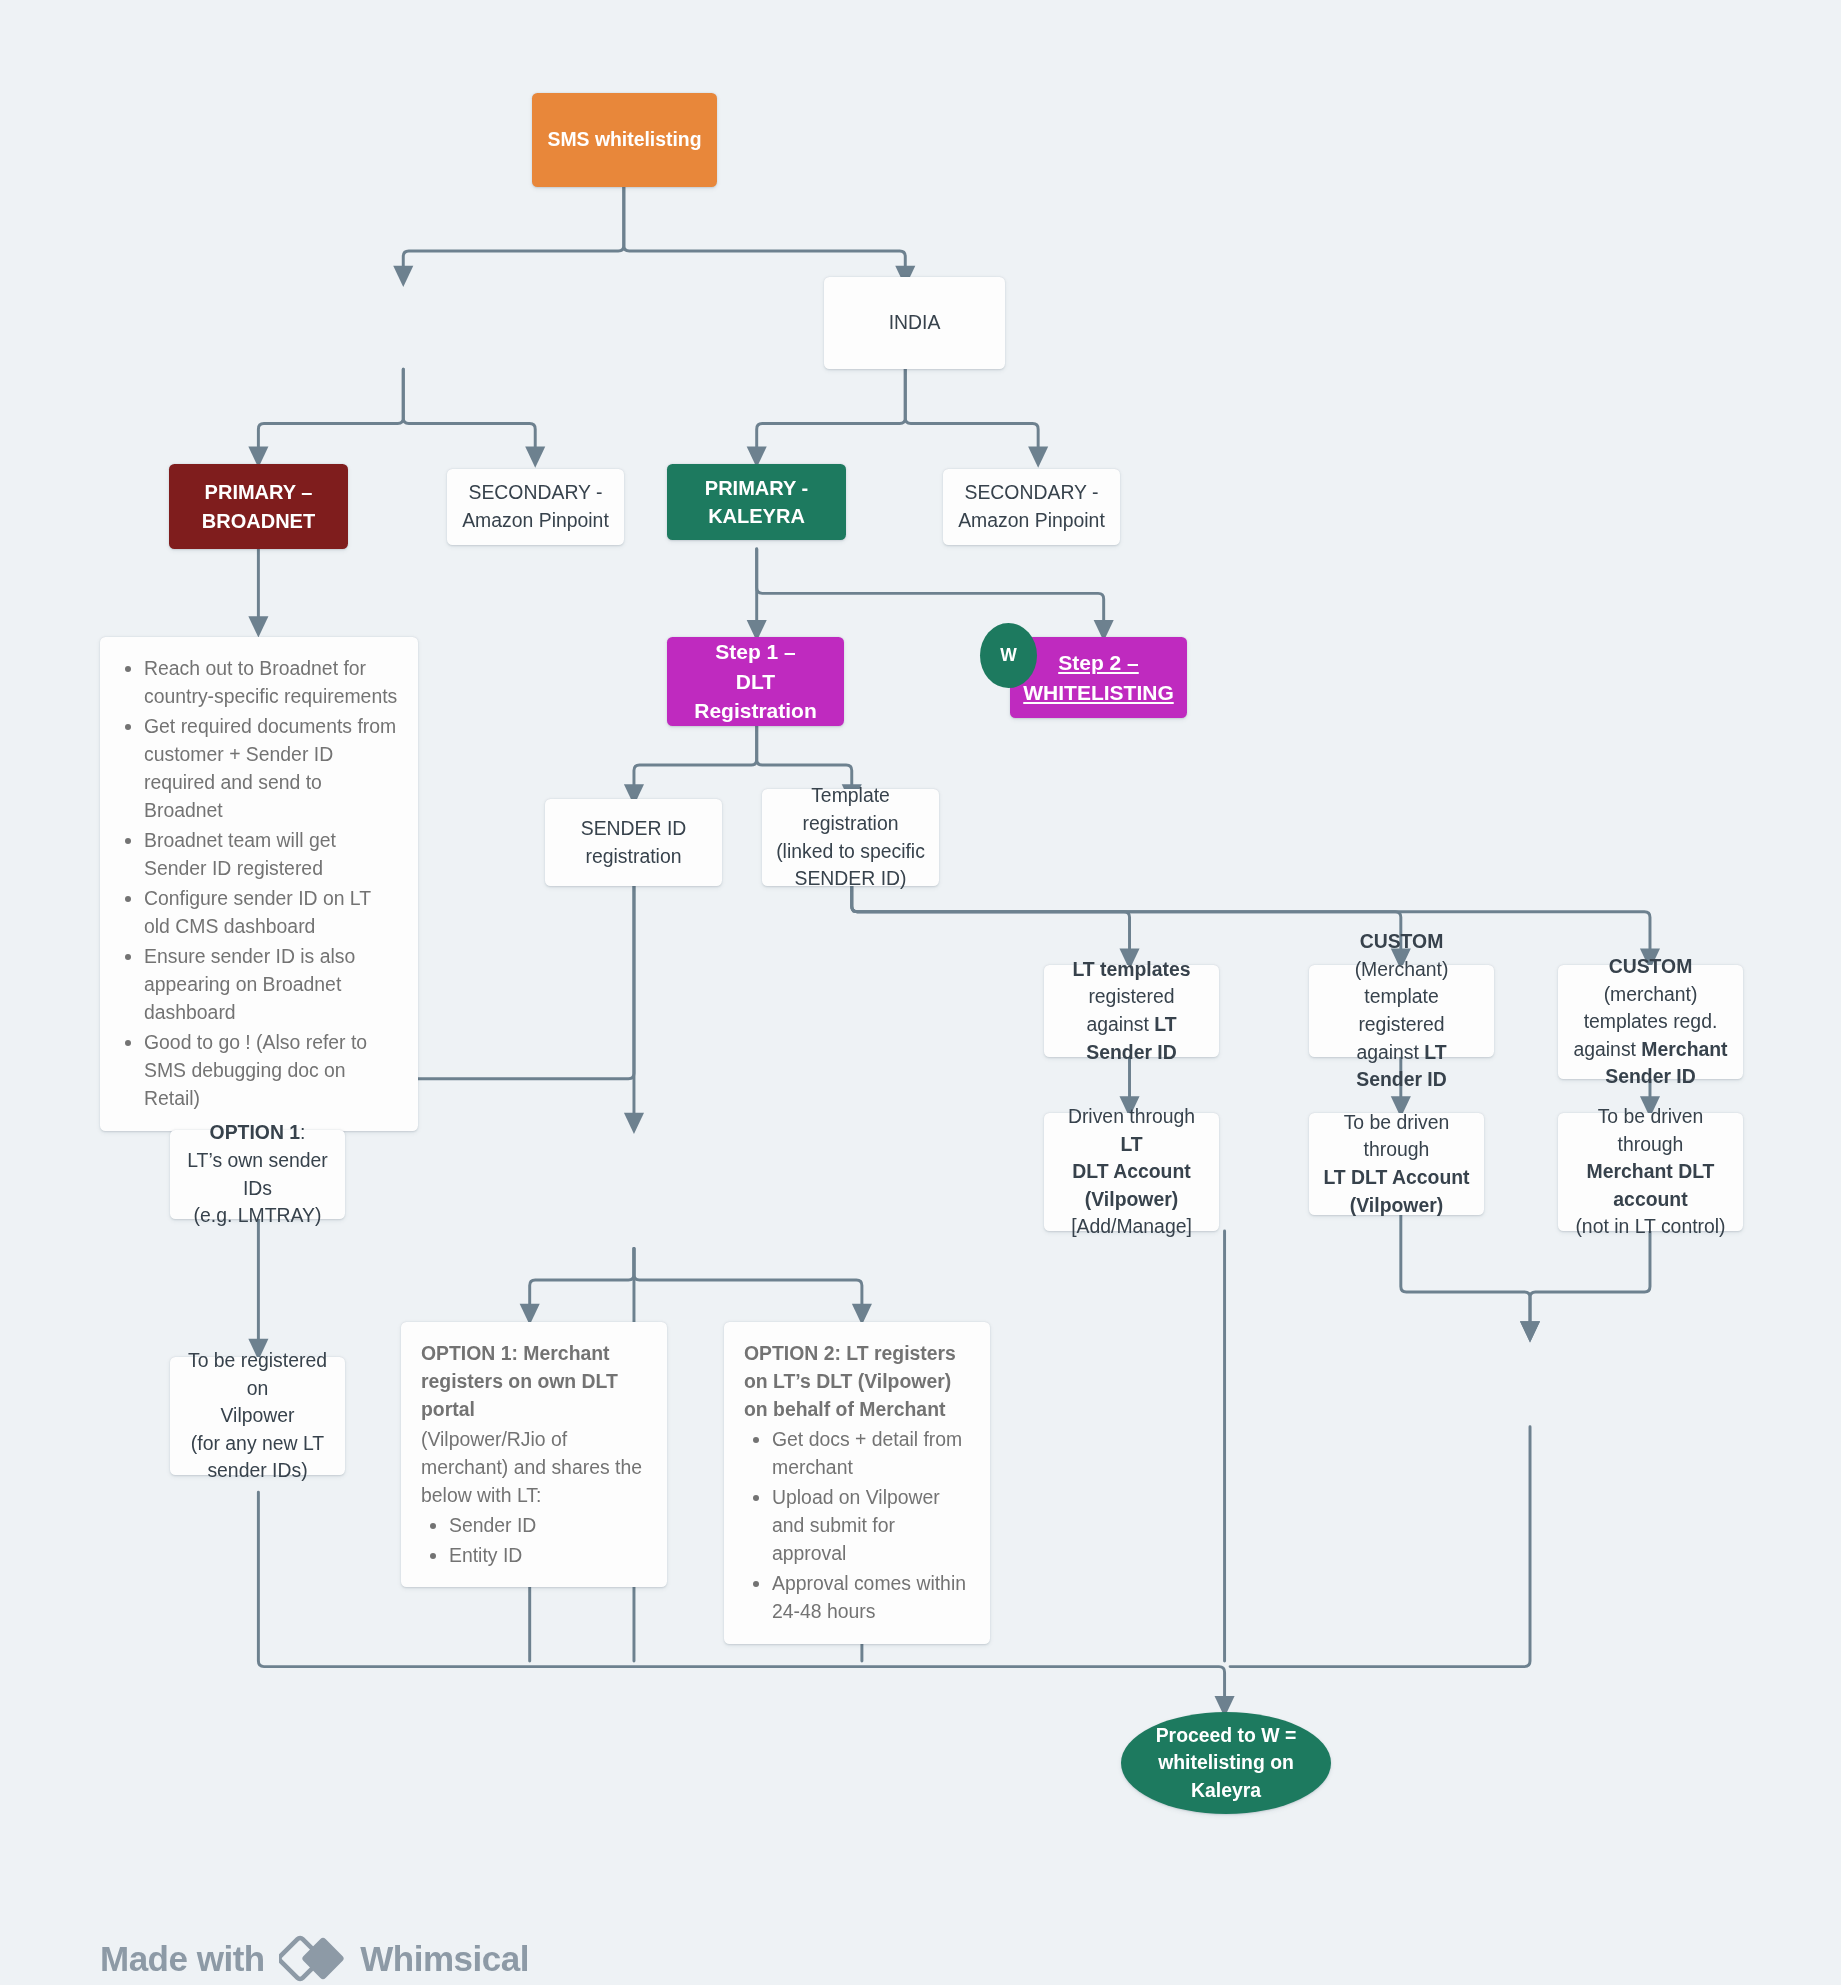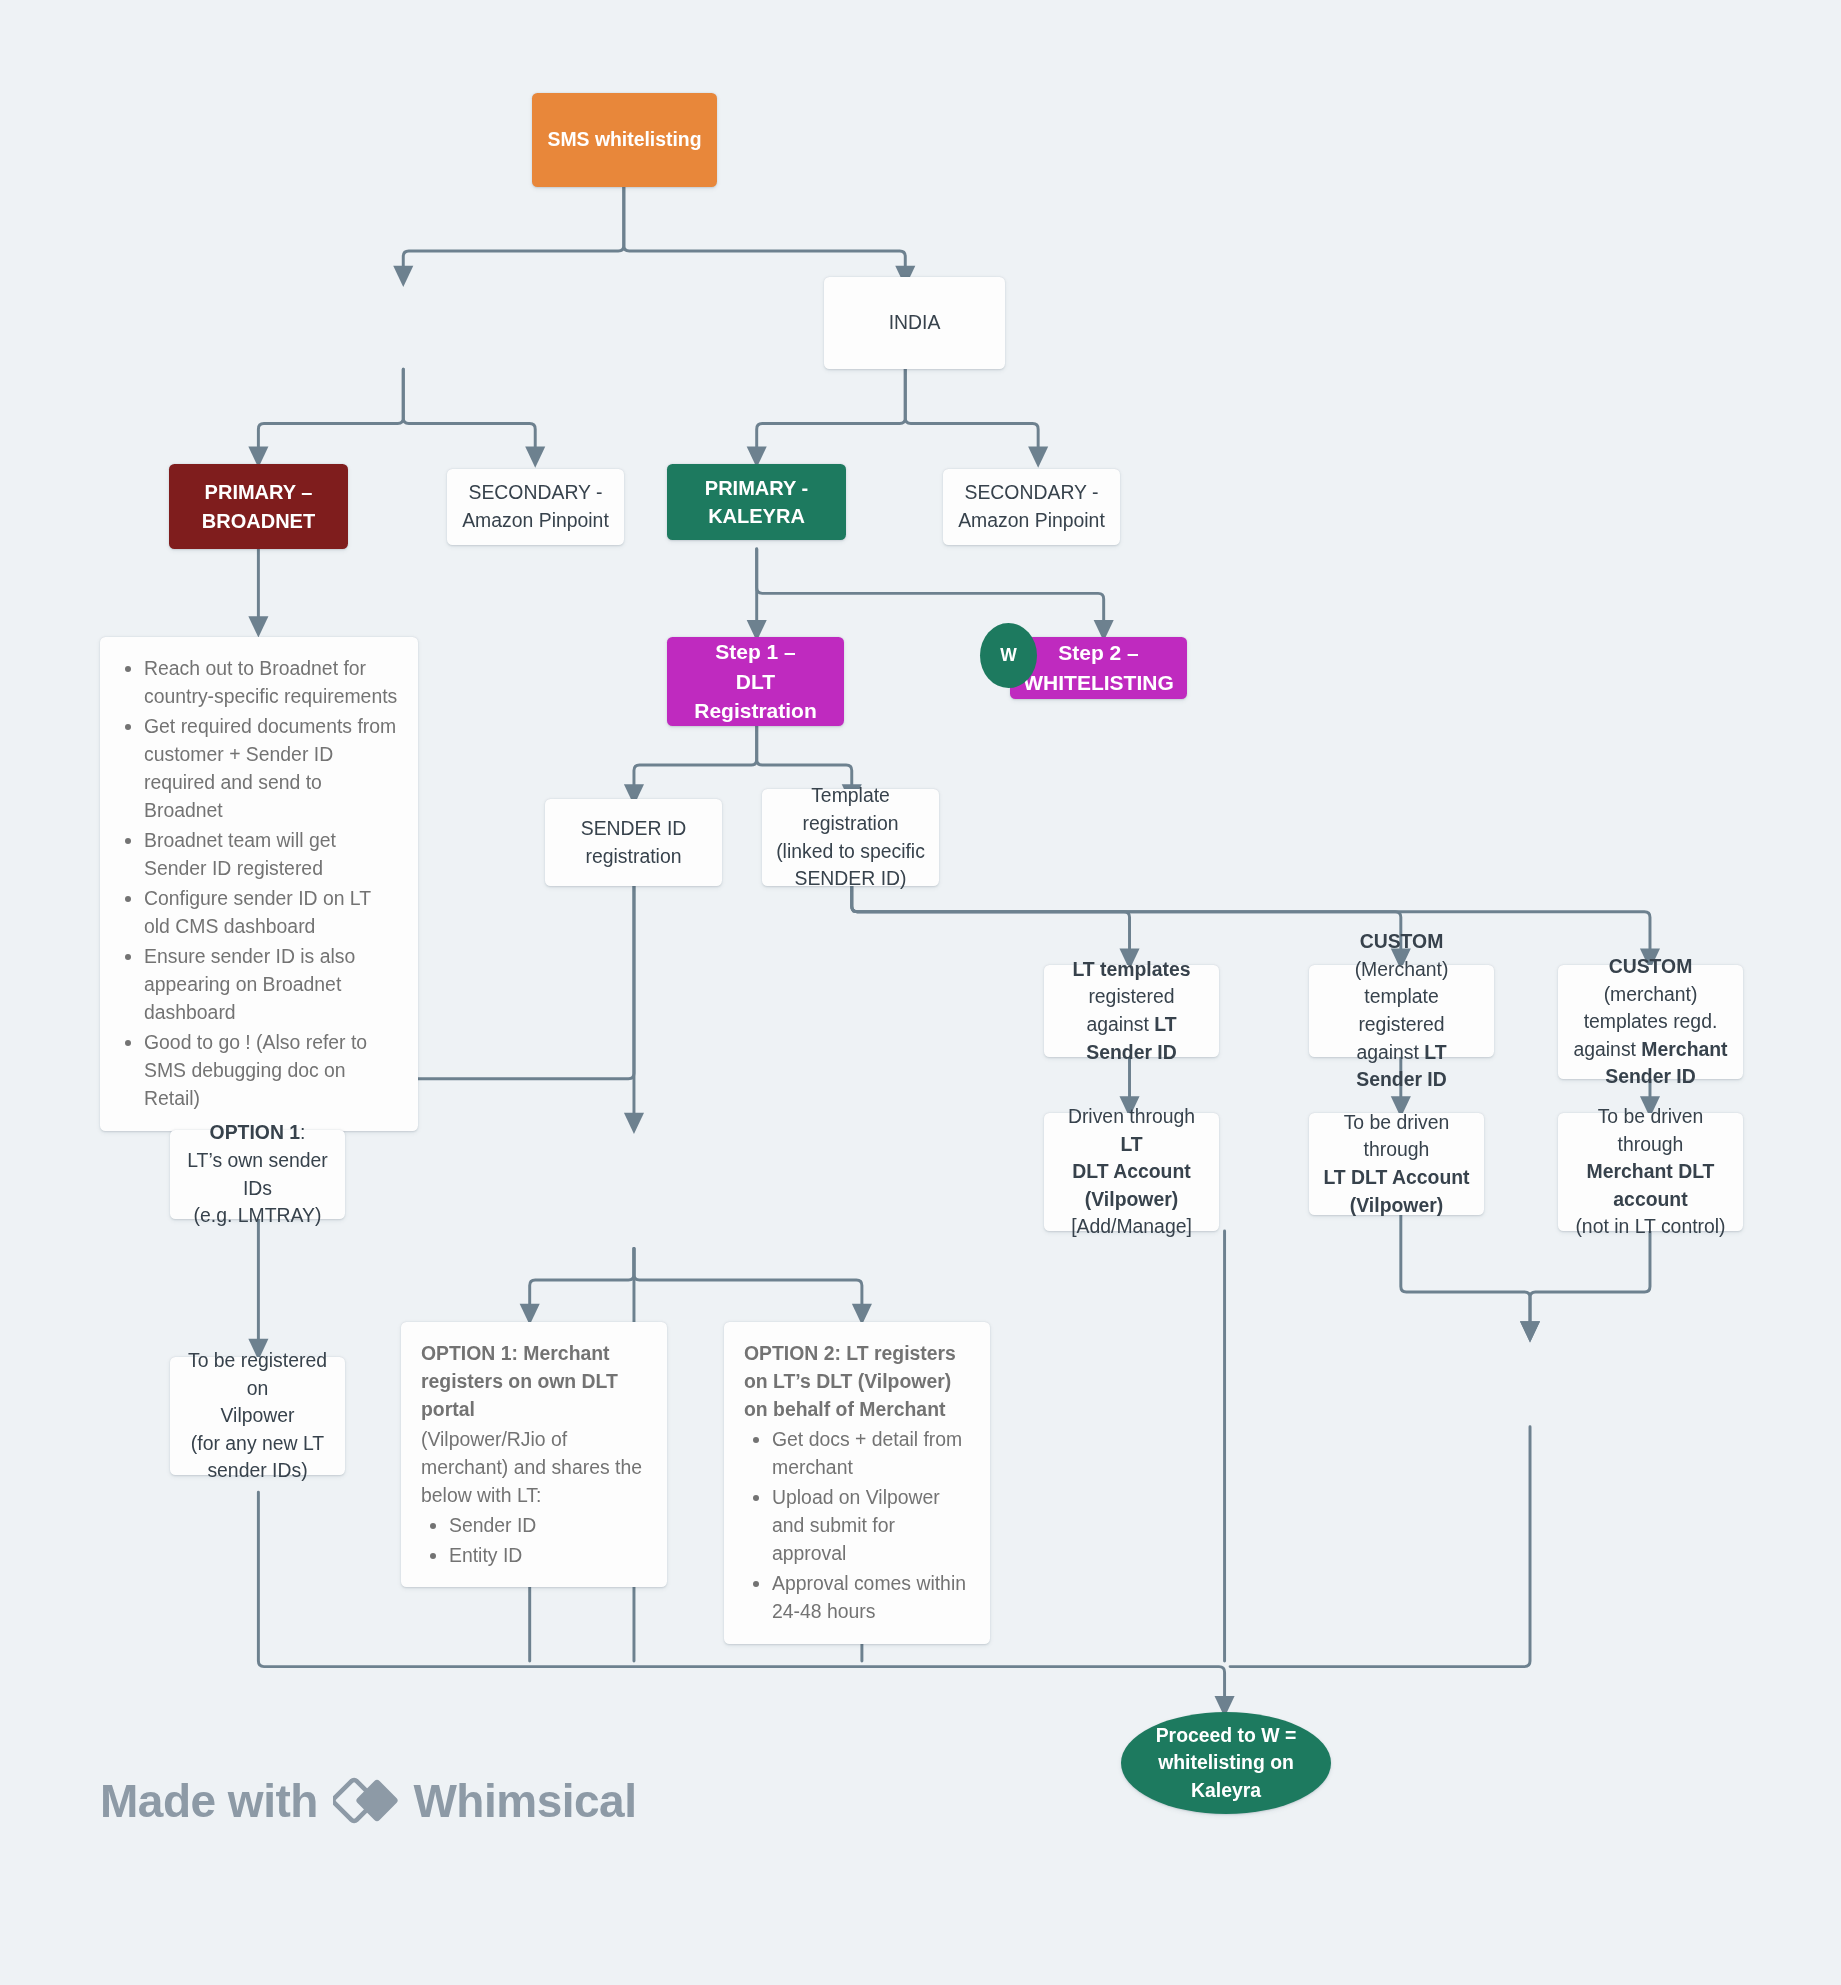--- a/index.html
+++ b/index.html
@@ -49,23 +49,23 @@
     color:#737373;font-size:19.4px;line-height:1.45;z-index:2;
     box-sizing:border-box;padding:16.6px 18.5px 16.6px 20px;
   }
   .listbox ul{margin:0;padding:0 0 0 24px;}
   .listbox li{margin:0 0 1.8px 0;}
   .listbox p{margin:0 0 1.8px 0;}
   .listbox ul.sub{padding-left:28px;margin-top:1.8px;}
   .b{font-weight:bold;}
   .lft{text-align:left;}
   #whimsical{
-    position:absolute;left:100px;top:1773px;
+    position:absolute;left:100px;top:1931px;
     display:flex;align-items:center;gap:14.8px;
-    color:#8d9aa6;font-size:46px;font-weight:bold;letter-spacing:-0.5px;
+    color:#8d9aa6;font-size:35px;font-weight:bold;letter-spacing:-0.5px;
   }
   #whimsical .logo{display:block;}
 </style>
 </head>
 <body>
 
 <div id="canvas">
 
   <svg class="links" viewBox="0 0 1995 2151" xmlns="http://www.w3.org/2000/svg">
     <defs>
@@ -168,21 +168,21 @@
     </ul>
   </div>
 
   <div class="node purple" style="left:667px;top:637px;width:177px;height:89px;">
     <span class="inner">
       <span>Step 1 –</span><br>
       <span>DLT Registration</span>
     </span>
   </div>
 
-  <div class="node purple" style="left:1010px;top:637px;width:177px;height:62px;">
+  <div class="node purple" style="left:1010px;top:637px;width:177px;height:81px;text-decoration:underline;">
     <span class="inner">
       <span>Step 2 –</span><br>
       <span>WHITELISTING</span>
     </span>
   </div>
 
   <div class="badge" style="left:980px;top:623px;width:57px;height:65px;">
     <span>W</span>
   </div>
 

